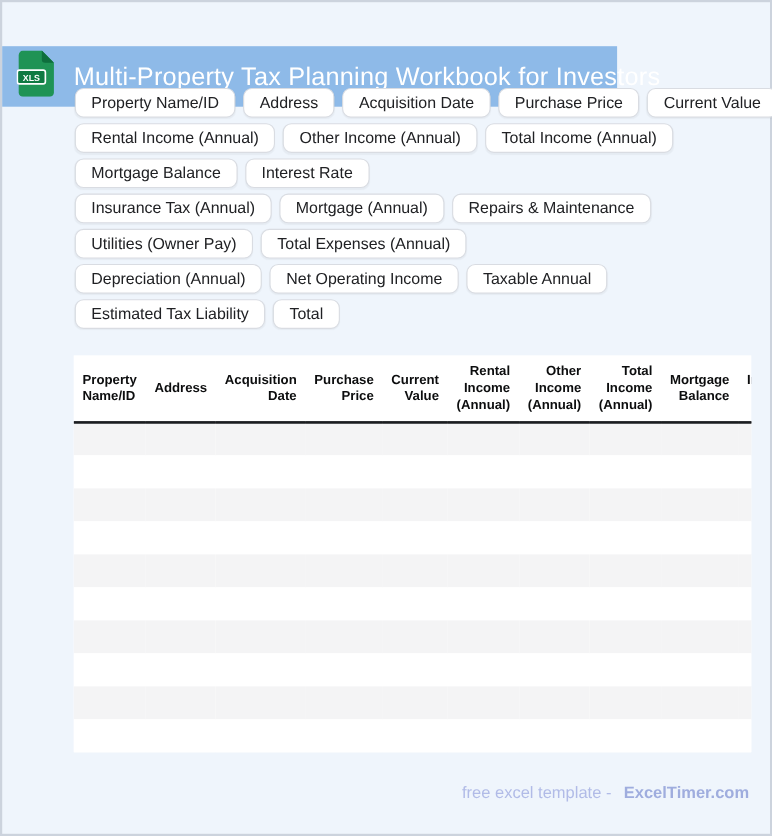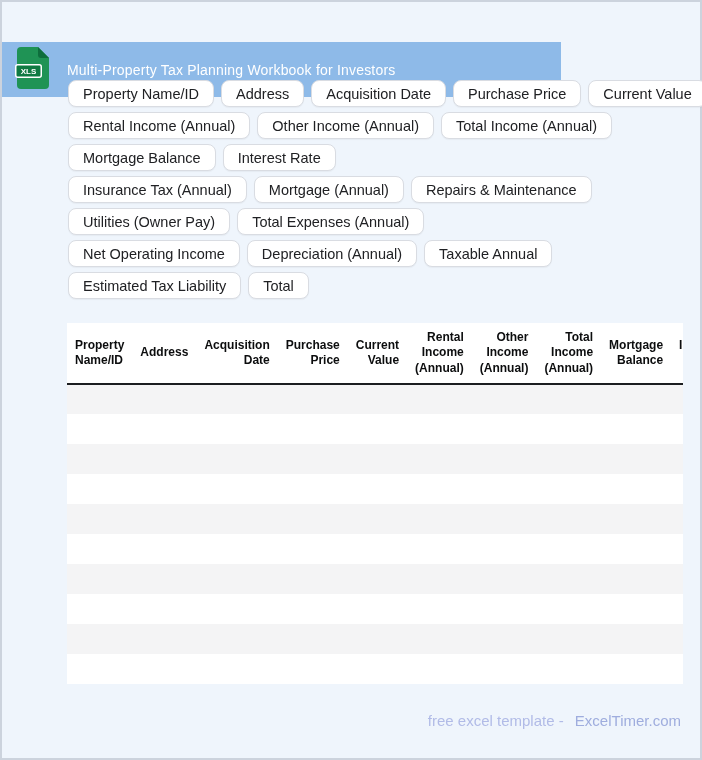--- a/index.html
+++ b/index.html
@@ -14,21 +14,21 @@
     border: 2px solid var(--color-page_border, #ccd3dd);
     background: var(--color-page_bg, #eff5fc);
   }
   .titlebar {
     position: absolute; left: 0; top: 0; width: 559px; height: 55px;
     background: var(--color-titlebar, #8ebae8);
     display: flex; align-items: center; padding-left: 13px; margin-top: 40px;
   }
   .titlebar .file-icon { flex: 0 0 auto; margin-right: 16px; }
   .title {
-    color: #ffffff; font-size: 14px; font-weight: 400;
+    color: #ffffff; font-size: 23px; font-weight: 400;
     letter-spacing: 0.2px; white-space: nowrap;
   }
   .chips-area { position: absolute; left: 66px; top: 78px; width: 625px; }
   .chip-row { display: flex; gap: 7px; margin-bottom: 5px; }
   .chip {
     height: 27px; padding: 0 14px; display: inline-flex; align-items: center;
     background: #ffffff;
     border: 1px solid var(--color-chip_border, #d9dce2);
     border-radius: 8px;
     font-family: inherit; font-size: 14.5px; color: #202124;
@@ -47,21 +47,21 @@
   }
   tbody td { height: 30px; padding: 0 8px; }
   tbody tr:nth-child(odd) { background: var(--color-stripe, #f4f4f5); }
   tbody tr:nth-child(even) { background: #ffffff; }
   .footer {
     position: absolute; top: 710px; right: 19px;
     font-size: 15px; white-space: nowrap;
   }
   .footer .prefix { color: var(--color-footer_text, #b1bbe7); }
   .footer .brand {
-    color: var(--color-footer_brand, #9fadde); font-weight: 400;
+    color: var(--color-footer_brand, #9fadde); font-weight: 700;
     margin-left: 7px; text-decoration: none; text-align: right;
   }
 </style>
 </head>
 <body>
 
 <div class="page">
 
   <div class="titlebar">
     <span class="file-icon">
@@ -95,22 +95,22 @@
       <div class="chip-row">
         <button class="chip">Insurance Tax (Annual)</button>
         <button class="chip">Mortgage (Annual)</button>
         <button class="chip">Repairs &amp; Maintenance</button>
       </div>
       <div class="chip-row">
         <button class="chip">Utilities (Owner Pay)</button>
         <button class="chip">Total Expenses (Annual)</button>
       </div>
       <div class="chip-row">
+        <button class="chip">Depreciation (Annual)</button>
         <button class="chip">Net Operating Income</button>
-        <button class="chip">Depreciation (Annual)</button>
         <button class="chip">Taxable Annual</button>
       </div>
       <div class="chip-row">
         <button class="chip">Estimated Tax Liability</button>
         <button class="chip">Total</button>
       </div>
     </div>
 
   <div class="table-wrap">
     <table>

